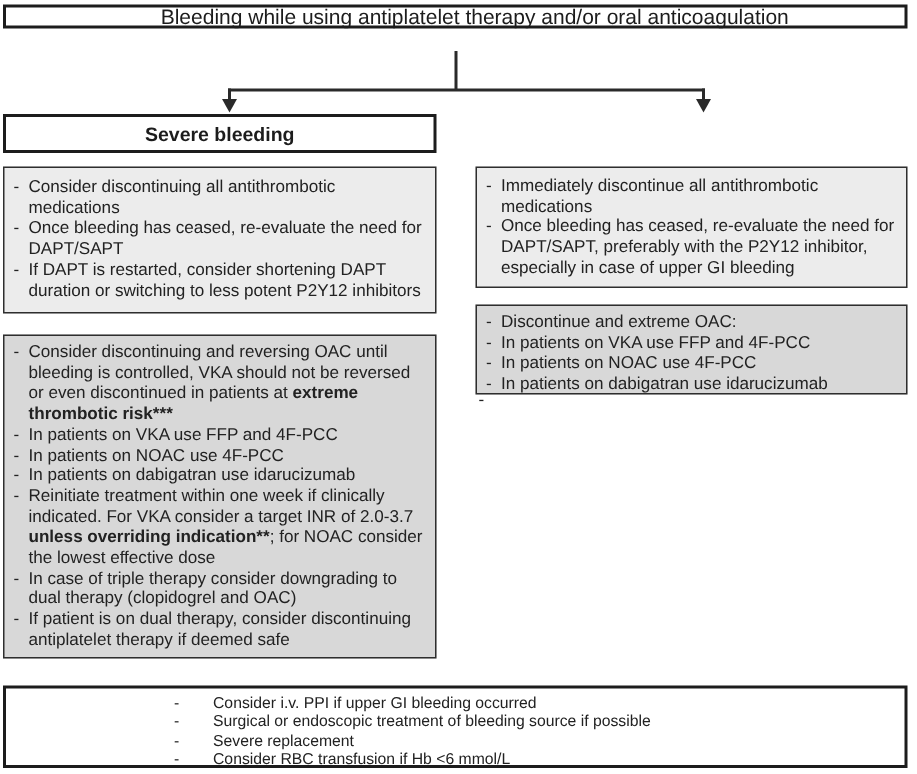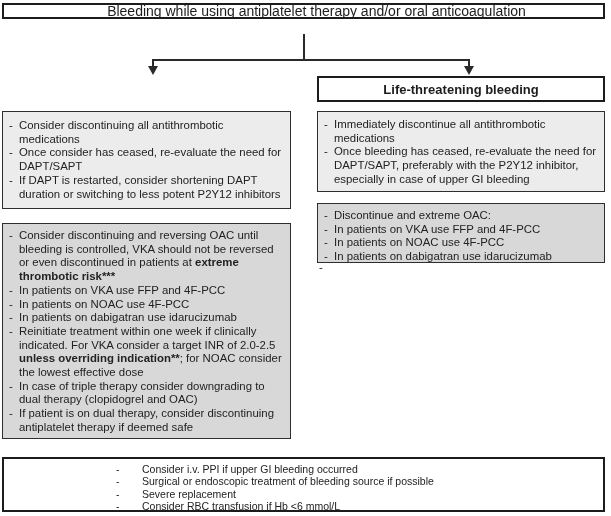--- a/index.html
+++ b/index.html
@@ -91,32 +91,32 @@
     <span>Bleeding while using antiplatelet therapy and/or oral anticoagulation</span>
   </div>
 
   <div class="line stem"></div>
   <div class="line hline"></div>
   <div class="line drop-left"></div>
   <div class="line drop-right"></div>
   <div class="arrowhead ah-left"></div>
   <div class="arrowhead ah-right"></div>
 
-  <div class="box header-box hdr-right">
-    <span>Life-threatening bleeding</span>
+  <div class="box header-box hdr-left">
+    <span>Severe bleeding</span>
   </div>
 
   <div class="gray-box fill-light l-box1">
     <div class="li">
       <span class="dash">-</span>
       <span class="txt">Consider discontinuing all antithrombotic medications</span>
     </div>
     <div class="li">
       <span class="dash">-</span>
-      <span class="txt">Once consider has ceased, re-evaluate the need for DAPT/SAPT</span>
+      <span class="txt">Once bleeding has ceased, re-evaluate the need for DAPT/SAPT</span>
     </div>
     <div class="li">
       <span class="dash">-</span>
       <span class="txt">If DAPT is restarted, consider shortening DAPT duration or switching to less potent P2Y12 inhibitors</span>
     </div>
   </div>
 
   <div class="gray-box fill-dark l-box2">
     <div class="li">
       <span class="dash">-</span>
@@ -129,21 +129,21 @@
     <div class="li">
       <span class="dash">-</span>
       <span class="txt">In patients on NOAC use 4F-PCC</span>
     </div>
     <div class="li">
       <span class="dash">-</span>
       <span class="txt">In patients on dabigatran use idarucizumab</span>
     </div>
     <div class="li">
       <span class="dash">-</span>
-      <span class="txt"><span>Reinitiate treatment within one week if clinically indicated. For VKA consider a target INR of 2.0-2.5 </span><b>unless overriding indication**</b><span>; for NOAC consider the lowest effective dose</span></span>
+      <span class="txt"><span>Reinitiate treatment within one week if clinically indicated. For VKA consider a target INR of 2.0-3.7 </span><b>unless overriding indication**</b><span>; for NOAC consider the lowest effective dose</span></span>
     </div>
     <div class="li">
       <span class="dash">-</span>
       <span class="txt">In case of triple therapy consider downgrading to dual therapy (clopidogrel and OAC)</span>
     </div>
     <div class="li">
       <span class="dash">-</span>
       <span class="txt">If patient is on dual therapy, consider discontinuing antiplatelet therapy if deemed safe</span>
     </div>
   </div>

